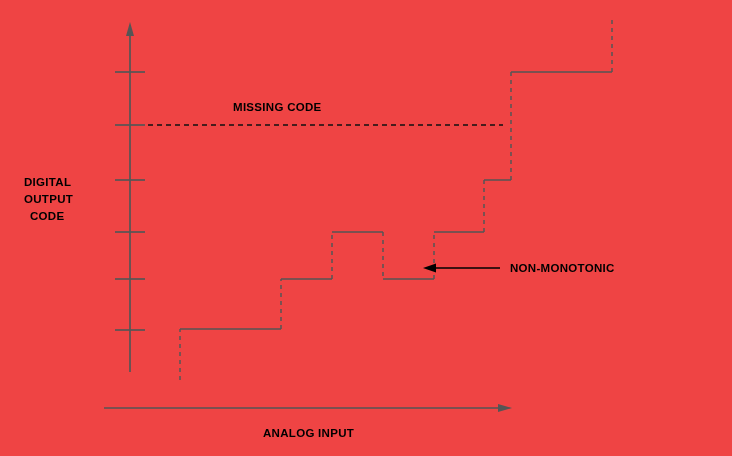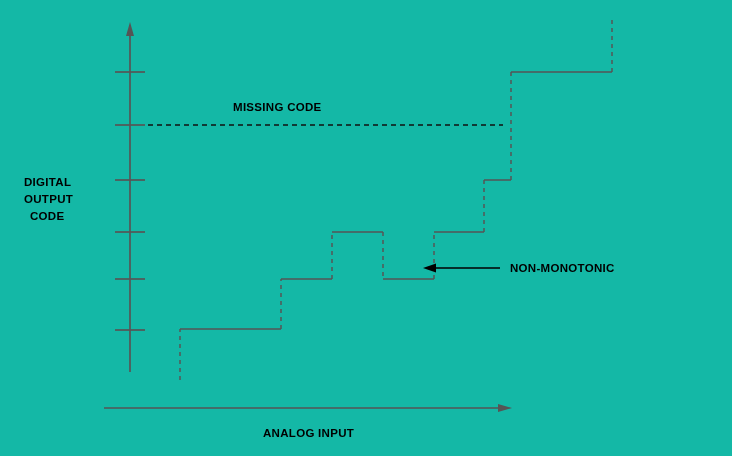--- a/index.html
+++ b/index.html
@@ -8,21 +8,21 @@
     padding: 0;
     background: #ffffff;
   }
   body {
     font-family: "Liberation Sans", sans-serif;
   }
   #figure-root {
     position: relative;
     width: 732px;
     height: 456px;
-    background: #14b8a6;
+    background: #ef4444;
     overflow: hidden;
   }
   #figure-svg {
     position: absolute;
     left: 0;
     top: 0;
     width: 732px;
     height: 456px;
     display: block;
   }

